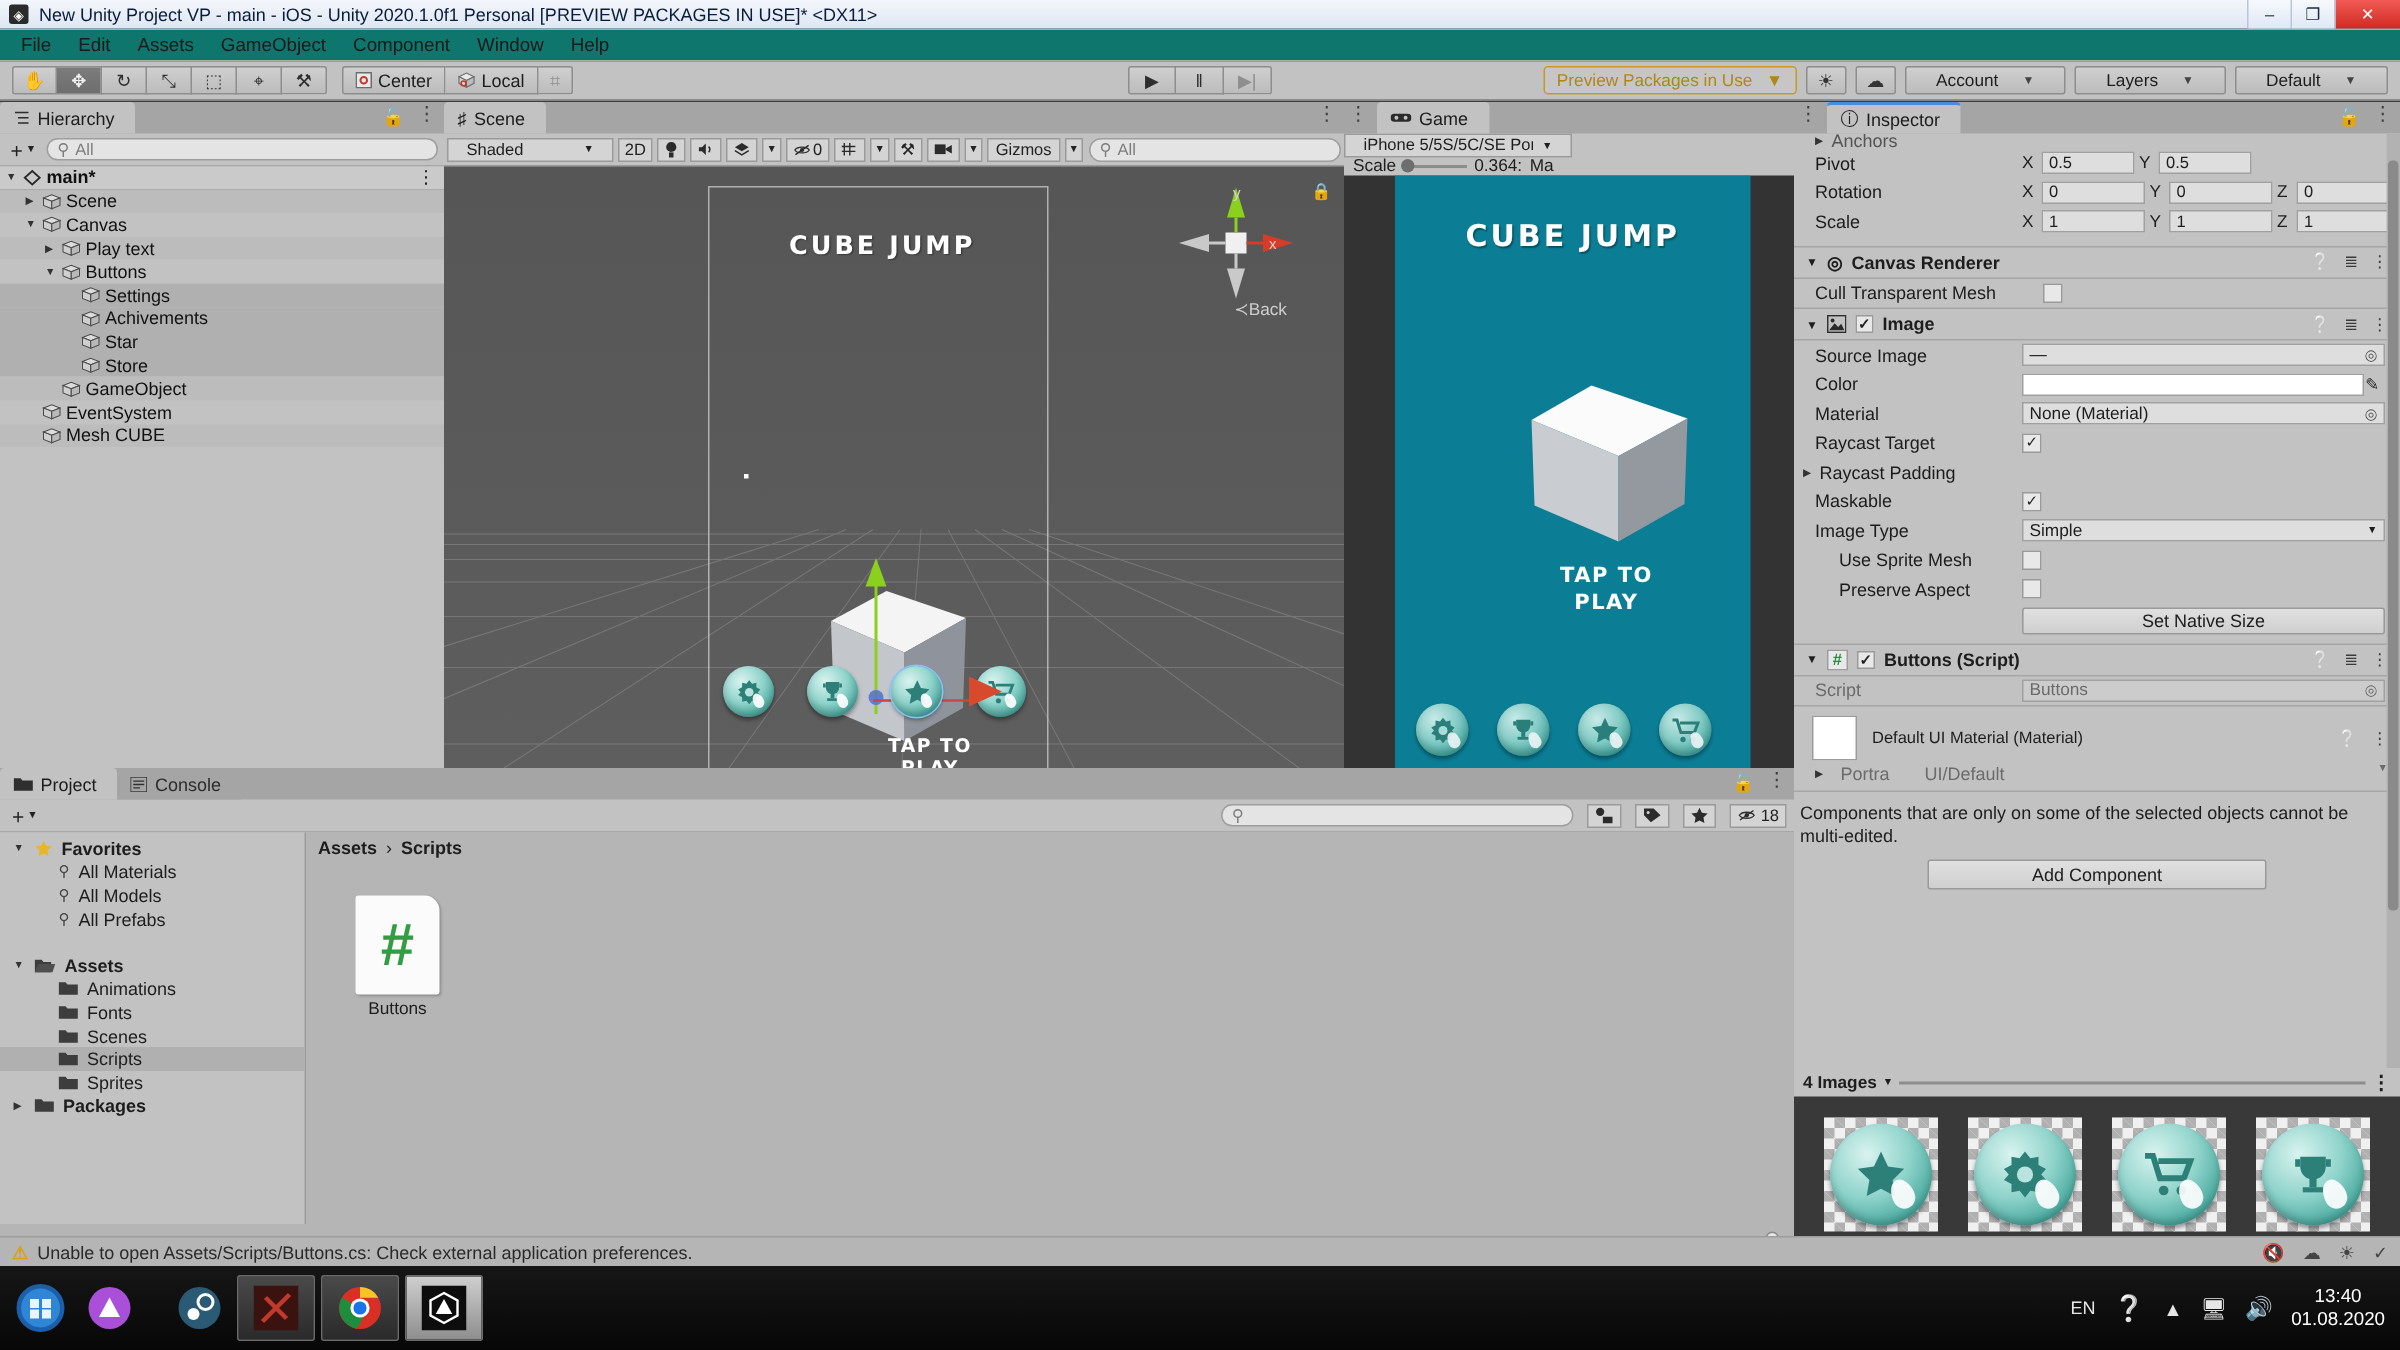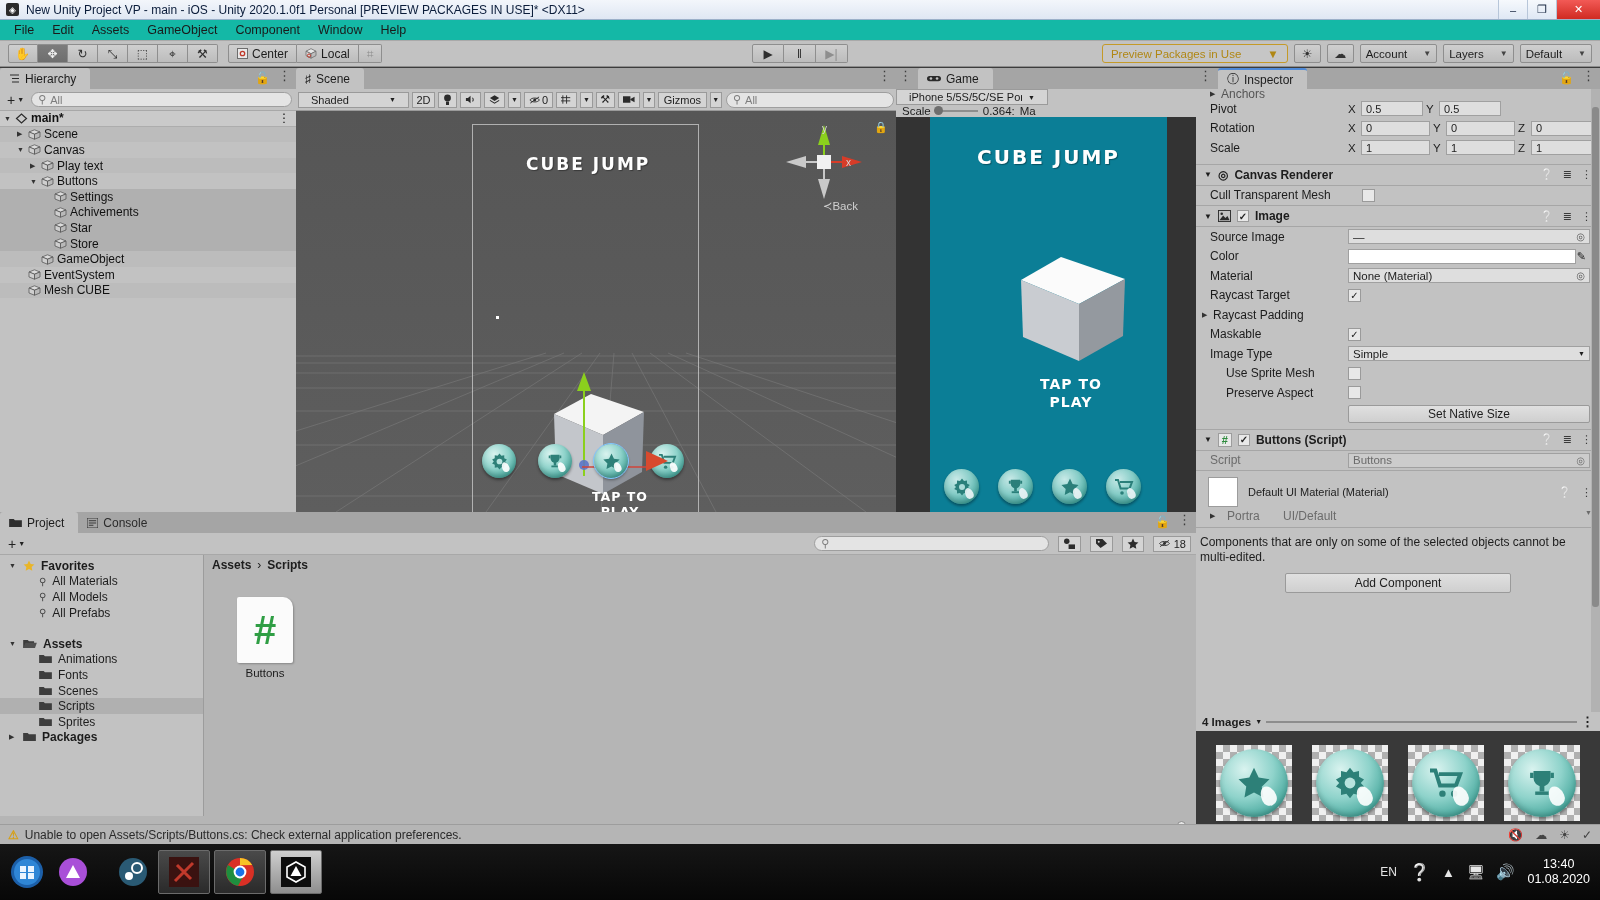--- a/index.html
+++ b/index.html
@@ -15,21 +15,21 @@
     font-size:9px;display:flex;align-items:center;justify-content:center;
     border-radius:2px;margin-right:7px; }
   #titlebar .ttl { font-size:12px;color:#0a1c3a; white-space:nowrap; }
   #winbtns { position:absolute; right:0; top:0; display:flex; height:20px; }
   #winbtns div { width:29px;height:19px; display:flex;align-items:center;
     justify-content:center; font-size:11px; color:#16263f;
     background:linear-gradient(#f6f9fd,#dfe8f4); border-left:1px solid #b7c6d9; }
   #winbtns div.close { background:linear-gradient(#f25a56,#d02a22); color:#fff; width:44px;}
 
   
-  #menubar { height:21px; background:#14b8a6; border-bottom:1px solid #a9a9a9;
+  #menubar { height:21px; background:#0f766e; border-bottom:1px solid #a9a9a9;
     display:flex; align-items:center; padding-left:6px; gap:2px; }
   #menubar span { padding:2px 8px; font-size:12.5px; color:#1a1a1a; }
 
   
   #toolbar { height:26px; background:#c2c2c2; border-bottom:1px solid #8d8d8d;
     display:flex; align-items:center; padding:0 8px; gap:0; position:relative; }
   .tgrp { display:flex; align-items:center; margin-right:10px; }
   .tbtn { width:30px;height:19px; background:linear-gradient(#cfcfcf,#bcbcbc);
     border:1px solid #8e8e8e; border-left-width:0; display:flex;
     align-items:center; justify-content:center; color:#2e2e2e; font-size:12px; }
@@ -41,27 +41,27 @@
     border:1px solid #8e8e8e; display:flex;align-items:center;gap:4px;
     font-size:12px; }
   .pvt:first-child{border-radius:2px 0 0 2px}
   .pvt+.pvt{border-left:0}
   .pvt.last{border-radius:0 2px 2px 0; border-left:0; color:#8d8d8d;}
   #playgrp { position:absolute; left:50%; transform:translateX(-50%); display:flex; }
   #playgrp .tbtn { width:32px; }
   #tbright { margin-left:auto; display:flex; align-items:center; gap:6px; }
   .pill { height:19px; border:1px solid #c49a28; border-radius:3px;
     background:#c6c6c6; color:#b08714; font-size:11.5px; padding:0 8px;
-    display:flex;align-items:center;gap:26px; }
+    display:flex;align-items:center;gap:9px; }
   .sqbtn { width:27px;height:19px; background:linear-gradient(#cfcfcf,#bcbcbc);
     border:1px solid #8e8e8e;border-radius:2px;display:flex;
     align-items:center;justify-content:center;font-size:12px;color:#333; }
   .drop { height:19px;background:linear-gradient(#cfcfcf,#bcbcbc);
     border:1px solid #8e8e8e;border-radius:2px;display:flex;align-items:center;
-    padding:0 5px; font-size:11.5px; gap:16px; }
+    padding:0 20px; font-size:11.5px; gap:16px; }
   .drop .car { font-size:8px; color:#444; }
 
   
   #ws { position:absolute; top:68px; left:0; width:1600px; height:748px; }
 
   .panel { position:absolute; background:#c2c2c2; }
   .tabrow { height:21px; background:#a5a5a5; display:flex; align-items:flex-end;
     position:relative; }
   .tab { height:21px; background:#c2c2c2; display:flex; align-items:center;
     gap:5px; padding:0 14px 0 9px; font-size:12px; color:#1c1c1c;

